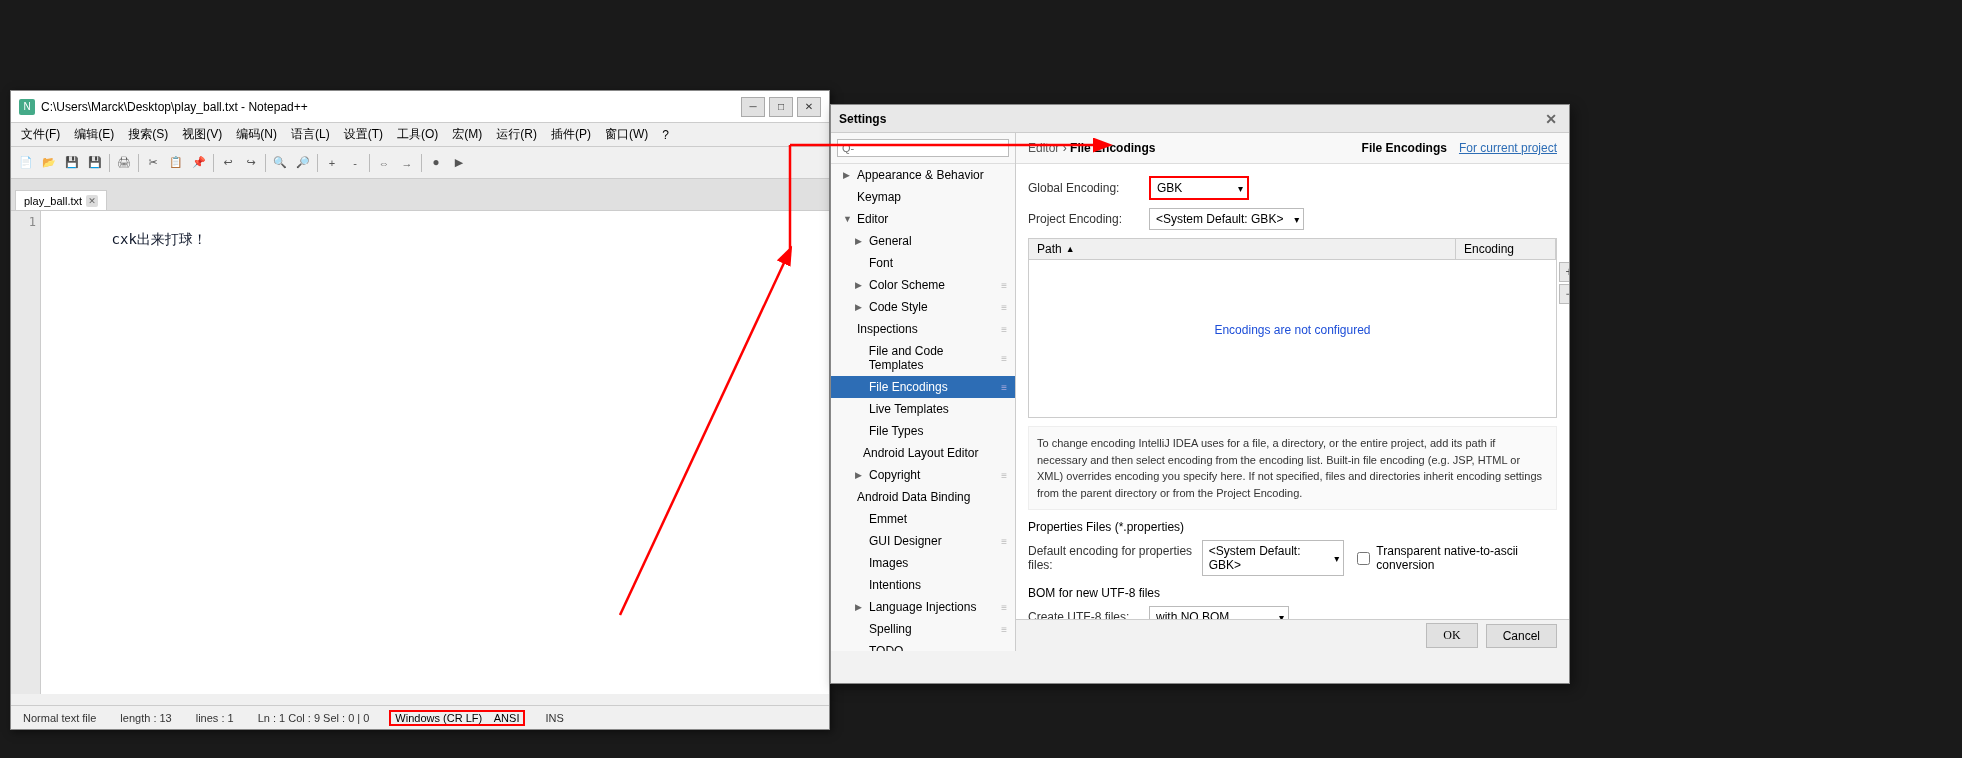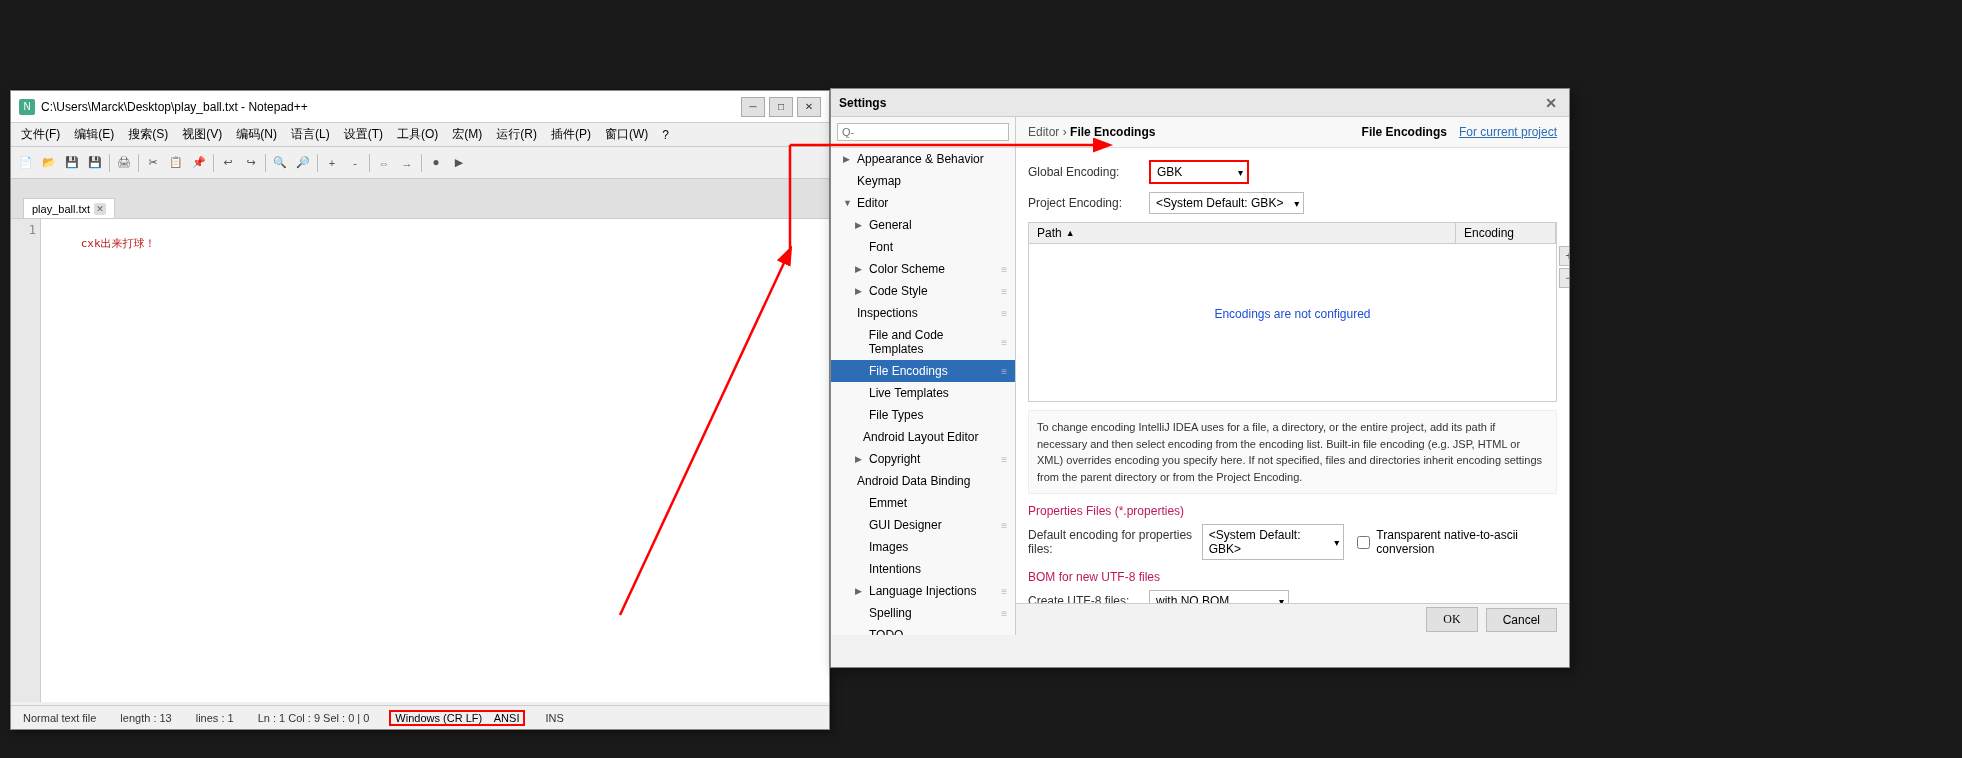--- a/index.html
+++ b/index.html
@@ -108,25 +108,25 @@
     }
     .toolbar-sep {
       width: 1px;
       height: 18px;
       background: #bbb;
       margin: 0 2px;
     }
 
     .tab-bar {
       background: #e0e0e0;
-      height: 40px;
+      height: 32px;
       display: flex;
       align-items: flex-end;
       border-bottom: 1px solid #ccc;
-      padding-left: 12px;
+      padding-left: 4px;
     }
     .tab-item {
       background: #fff;
       border: 1px solid #ccc;
       border-bottom: none;
       padding: 2px 8px;
       font-size: 11px;
       cursor: pointer;
       display: flex;
       align-items: center;
@@ -158,24 +158,24 @@
       width: 30px;
       padding: 4px 4px;
       font-size: 12px;
       color: #888;
       font-family: monospace;
       text-align: right;
       border-right: 1px solid #ccc;
     }
     .editor-content {
       flex: 1;
-      padding: 4px 0;
-      font-size: 11px;
+      padding: 4px 20px;
+      font-size: 14px;
       font-family: monospace;
-      color: #b91c1c;
+      color: #0f172a;
       white-space: pre;
     }
 
     .status-bar {
       background: #f0f0f0;
       height: 24px;
       border-top: 1px solid #ccc;
       display: flex;
       align-items: center;
       padding: 0 8px;
@@ -192,21 +192,21 @@
     }
     .status-item.highlighted {
       border: 2px solid red;
       color: #000;
     }
 
     
     .settings-dialog {
       position: absolute;
       left: 830px;
-      top: 88px;
+      top: 104px;
       width: 740px;
       height: 580px;
       background: #f2f2f2;
       border: 1px solid #888;
       box-shadow: 4px 4px 12px rgba(0,0,0,0.4);
     }
 
     .dialog-titlebar {
       background: #e8e8e8;
       height: 28px;
@@ -384,21 +384,21 @@
       color: #333;
       line-height: 1.5;
       margin: 8px 0;
       padding: 8px;
       background: #fafafa;
       border: 1px solid #eee;
     }
 
     .section-title {
       font-size: 12px;
-      color: #be185d;
+      color: #000000;
       margin: 10px 0 6px 0;
     }
 
     .checkbox-row {
       display: flex;
       align-items: center;
       gap: 6px;
       font-size: 12px;
     }
 

